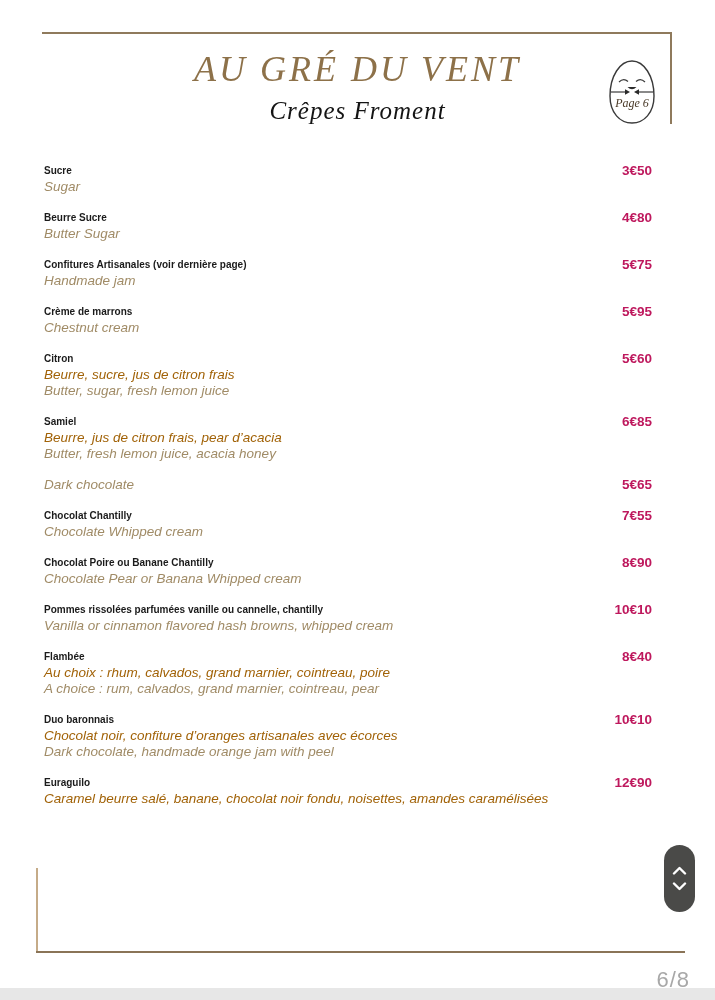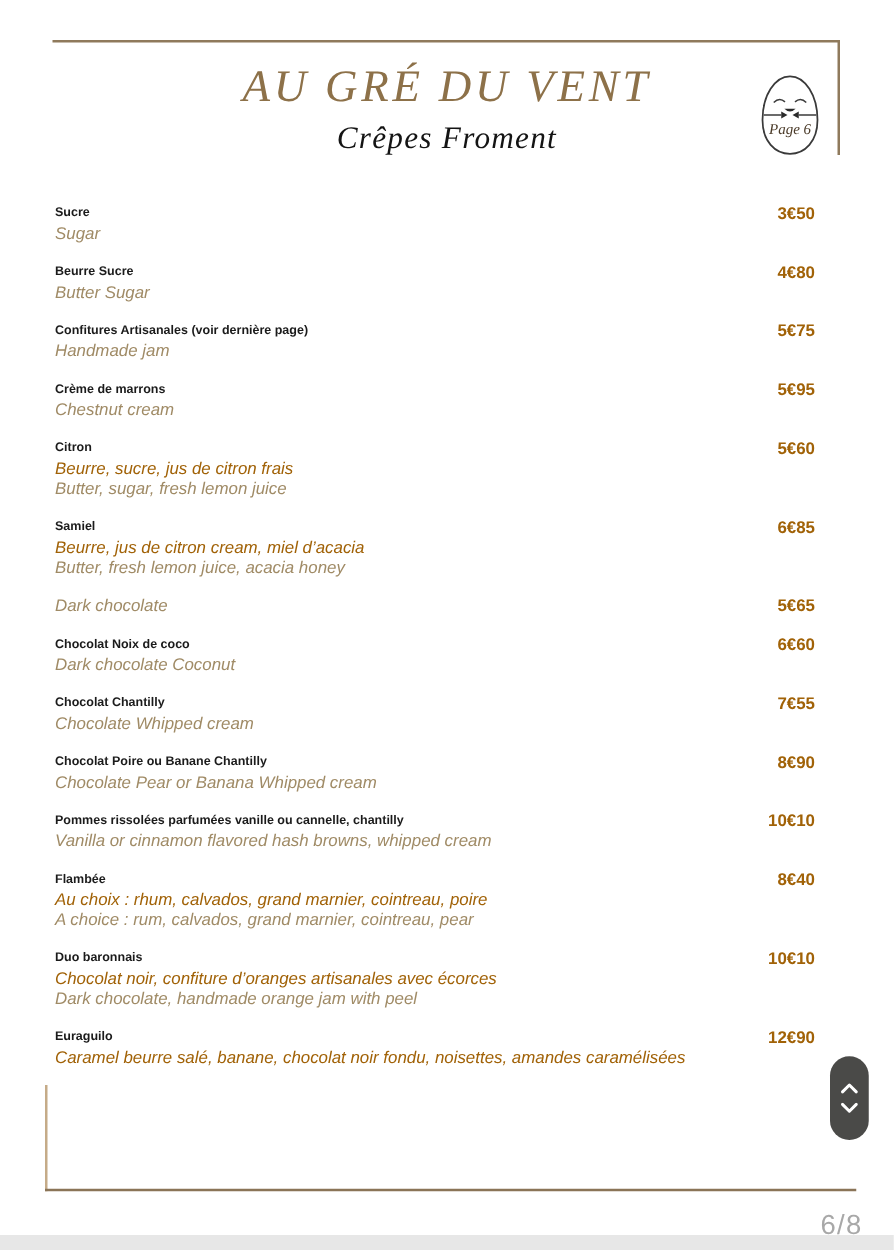--- a/index.html
+++ b/index.html
@@ -38,21 +38,21 @@
     line-height: 30px;
   }
   .egg-badge { position: absolute; left: 606px; top: 58px; width: 52px; height: 68px; }
 
   .items { position: absolute; top: 163px; left: 44px; width: 608px; }
   .item { display: flex; justify-content: space-between; align-items: flex-start; margin-bottom: 15px; }
   .item-text { flex: 1 1 auto; }
   .item-name   { font-size: 10px; font-weight: bold; color: #1b1b1b; line-height: 16px; }
   .item-desc-fr{ font-size: 13.5px; font-style: italic; color: #a16207; line-height: 16px; }
   .item-desc-en{ font-size: 13.5px; font-style: italic; color: #a08b66; line-height: 16px; }
-  .item-price  { flex: 0 0 auto; font-size: 13.5px; font-weight: bold; color: #a16207; line-height: 16px; margin-left: 14px; white-space: nowrap; }
+  .item-price  { flex: 0 0 auto; font-size: 13.5px; font-weight: bold; color: #be185d; line-height: 16px; margin-left: 14px; white-space: nowrap; }
 
   .scroller {
     position: absolute; left: 664px; top: 845px;
     width: 31px; height: 67px;
     background: #4a4a48; border-radius: 16px;
     display: flex; flex-direction: column;
     align-items: center; justify-content: center; gap: 3px;
   }
   .scroll-btn { background: transparent; border: none; padding: 2px; margin: 0; cursor: pointer; line-height: 0; }
 
@@ -132,42 +132,34 @@
       <div class="item-name">Citron</div>
       <div class="item-desc-fr">Beurre, sucre, jus de citron frais</div>
       <div class="item-desc-en">Butter, sugar, fresh lemon juice</div>
     </div>
     <div class="item-price">5€60</div>
   </div>
 
   <div class="item">
     <div class="item-text">
       <div class="item-name">Samiel</div>
-      <div class="item-desc-fr">Beurre, jus de citron cream, miel d’acacia</div>
+      <div class="item-desc-fr">Beurre, jus de citron frais, pear d’acacia</div>
       <div class="item-desc-en">Butter, fresh lemon juice, acacia honey</div>
     </div>
     <div class="item-price">6€85</div>
   </div>
 
   <div class="item">
     <div class="item-text">
 
       <div class="item-desc-en">Dark chocolate</div>
     </div>
     <div class="item-price">5€65</div>
   </div>
 
-  <div class="item">
-    <div class="item-text">
-      <div class="item-name">Chocolat Noix de coco</div>
-
-      <div class="item-desc-en">Dark chocolate Coconut</div>
-    </div>
-    <div class="item-price">6€60</div>
-  </div>
 
   <div class="item">
     <div class="item-text">
       <div class="item-name">Chocolat Chantilly</div>
 
       <div class="item-desc-en">Chocolate Whipped cream</div>
     </div>
     <div class="item-price">7€55</div>
   </div>
 

